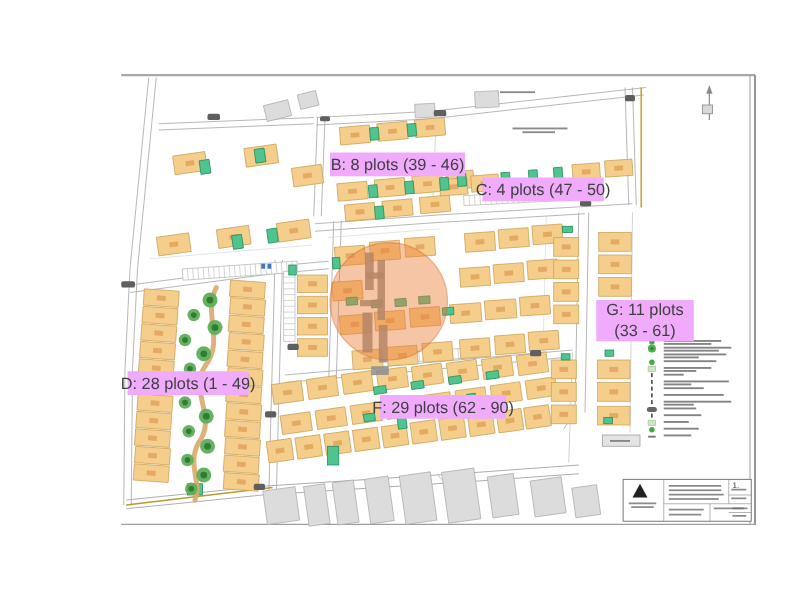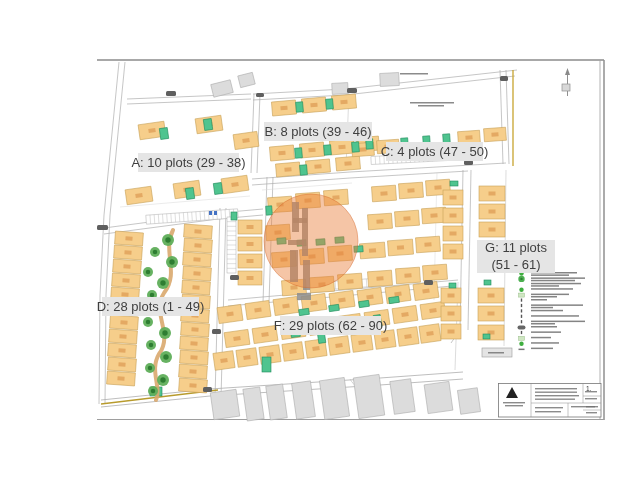--- a/index.html
+++ b/index.html
@@ -1,20 +1,20 @@
 <!DOCTYPE html>
 <html><head>
 <meta charset="utf-8">
 <style>
   html,body{margin:0;padding:0;background:#fff;}
   .canvas{position:relative;width:640px;height:480px;background:#fff;overflow:hidden;
           font-family:"Liberation Sans",sans-serif;}
   #map-svg{position:absolute;left:0;top:0;}
   .zl{position:absolute;display:flex;align-items:center;justify-content:center;
-      background:#e5e5e5;color:#3F3F3F;font-size:13px;line-height:1.2;
+      background:#f0abfc;color:#3F3F3F;font-size:13px;line-height:1.2;
       box-sizing:border-box;padding:0 1px;white-space:nowrap;}
   .zl--multi{white-space:pre-line;text-align:center;line-height:1.25;}
   .tb-no{position:absolute;left:586px;top:385px;font-size:6.5px;color:#333;}
 </style>
 </head>
 <body>
 
 <div class="canvas">
   <svg id="map-svg" width="640" height="480" viewBox="0 0 640 480">
       <g>
@@ -536,22 +536,21 @@
         <rect x="586" y="406" width="12" height="1.4" fill="#6E6E6E" opacity="0.8"></rect>
         <rect x="586" y="412" width="11" height="1.4" fill="#6E6E6E" opacity="0.8"></rect>
       </g>
       <g>
         <line x1="567.5" y1="73" x2="567.5" y2="96" stroke="#909090" stroke-width="1"></line>
         <polygon points="565,75 567.5,68 570,75" fill="#8A8A8A"></polygon>
         <rect x="562" y="84" width="8" height="7" fill="#D8D8D8" stroke="#909090" stroke-width="0.7"></rect>
       </g>
     </svg>
 
-  <div class="zl" style="left:138px;top:153px;width:101px;height:19px;">A: 10 plots (29 - 38)</div>
   <div class="zl" style="left:264px;top:122px;width:108px;height:19px;">B: 8 plots (39 - 46)</div>
   <div class="zl" style="left:386px;top:142px;width:97px;height:19px;">C: 4 plots (47 - 50)</div>
   <div class="zl" style="left:102px;top:297px;width:97px;height:19px;">D: 28 plots (1 - 49)</div>
-  <div class="zl" style="left:280px;top:316px;width:101px;height:19px;">F: 29 plots (62 - 90)</div>
+  <div class="zl" style="left:304px;top:316px;width:101px;height:19px;">F: 29 plots (62 - 90)</div>
   <div class="zl zl--multi" style="left:477px;top:240px;width:78px;height:33px;">G: 11 plots
-(51 - 61)</div>
+(33 - 61)</div>
 
   <span class="tb-no">1.</span>
 </div>
 
 </body></html>

